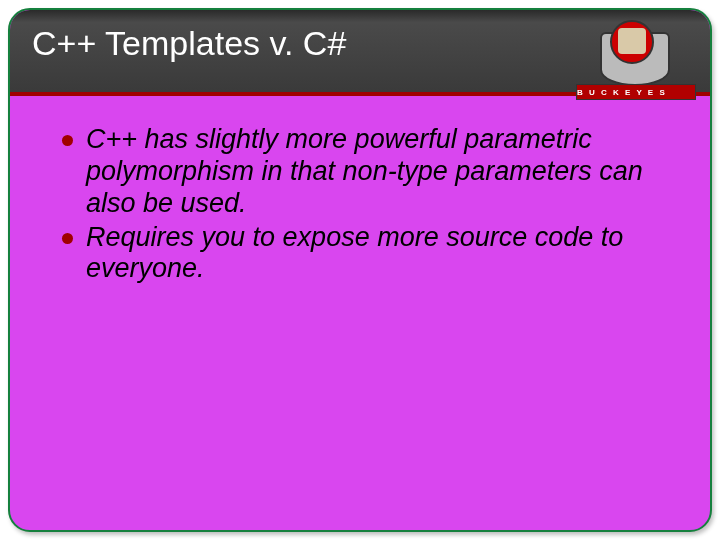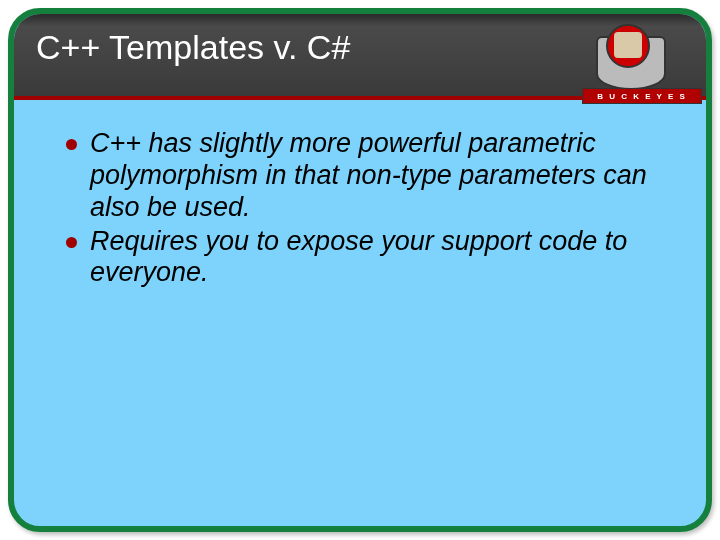--- a/index.html
+++ b/index.html
@@ -10,24 +10,24 @@
     font-family: Arial, Helvetica, sans-serif;
     position: relative;
     overflow: hidden;
   }
   .slide-frame {
     position: absolute;
     top: 8px;
     left: 8px;
     right: 8px;
     bottom: 8px;
-    border: 6px solid #15803d;
-    border-radius: 32px;
+    border: 2px solid #15803d;
+    border-radius: 22px;
     box-shadow: 2px 3px 4px rgba(0,0,0,0.25);
-    background: #7dd3fc;
+    background: #d946ef;
     overflow: hidden;
   }
   .title-bar {
     width: 100%;
     height: 86px;
     background: linear-gradient(#2a2a2a 0%, #4a4a4a 15%, #3a3a3a 100%);
     border-bottom: 4px solid #a00000;
     position: relative;
     padding: 14px 22px 0 22px;
   }
@@ -40,28 +40,28 @@
     position: absolute;
     top: 0;
     right: 12px;
     width: 130px;
     height: 106px;
     pointer-events: none;
   }
   .logo-badge {
     position: absolute;
     top: 74px;
-    right: 4px;
+    right: 14px;
     width: 120px;
     height: 16px;
     background: #b10000;
     border: 1px solid #333;
     display: flex;
     align-items: center;
-    justify-content: center;
+    justify-content: flex-start;
   }
   .logo-badge span {
     color: #fff;
     font-size: 8px;
     letter-spacing: 2px;
     font-weight: bold;
   }
   .logo-shield {
     position: absolute;
     top: 22px;
@@ -130,16 +130,16 @@
     <div class="logo-circle"></div>
     <div class="logo-face"></div>
   </div>
   <div class="logo-badge">
     <span>B U C K E Y E S</span>
   </div>
 
   <div class="content">
     <ul class="bullets">
       <li>C++ has slightly more powerful parametric polymorphism in that non-type parameters can also be used.</li>
-      <li>Requires you to expose your support code to everyone.</li>
+      <li>Requires you to expose more source code to everyone.</li>
     </ul>
   </div>
 </div>
 
 </body></html>

